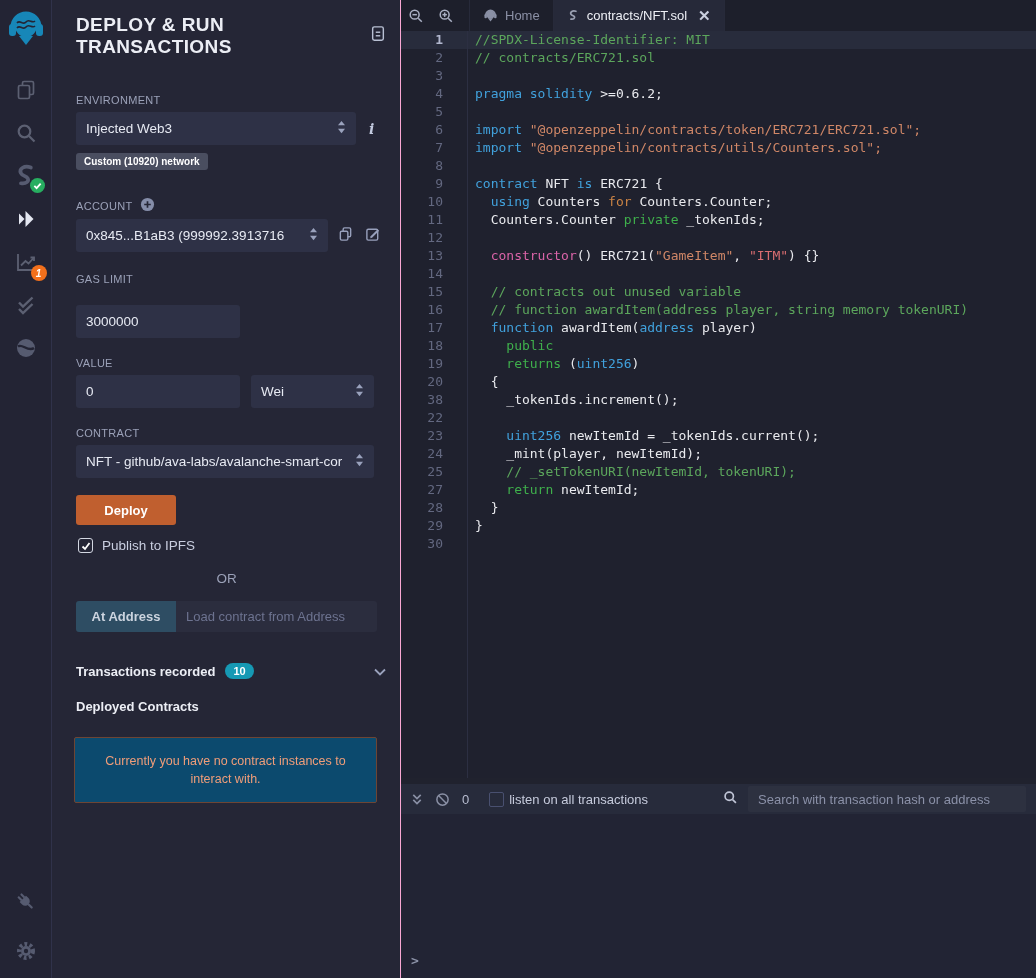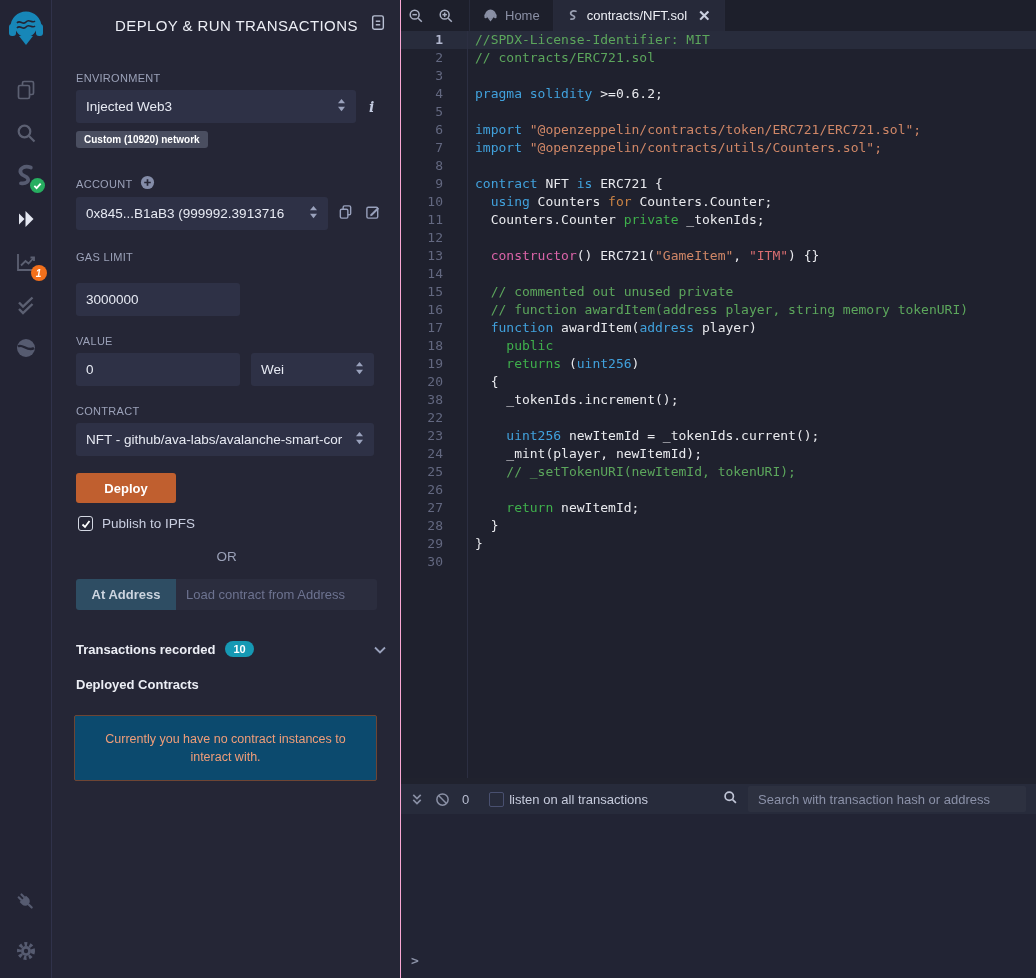--- a/index.html
+++ b/index.html
@@ -19,21 +19,21 @@
   .badge-dot { position:absolute; border-radius:50%; display:flex; align-items:center; justify-content:center; }
   .badge-check { right:7px; bottom:4px; width:15px; height:15px; background:#27ae60; }
   .badge-num { right:5px; bottom:2px; width:16px; height:16px; background:#f2701c; color:#fff;
                font-size:10px; font-weight:bold; font-style:italic; }
   .rail-spacer { flex:1; }
   .rail-bottom { margin-bottom:6px; }
   
   .panel { width:348px; flex:none; background:#252636; position:relative; }
   .panel-title-row { display:flex; align-items:center; justify-content:space-between;
                      margin:14px 14px 0 24px; }
-  .panel-title { font-size:15px; font-weight:400; letter-spacing:.4px; color:#eceef5;margin-left:39px; }
+  .panel-title { font-size:19px; font-weight:700; letter-spacing:.4px; color:#eceef5; }
   .lbl { font-size:11px; letter-spacing:.3px; color:#9ba1b8; margin-left:24px; }
   .sel, .inp { background:#2e3146; border:none; border-radius:3px; height:33px;
                color:#e7eaf3; font-size:13.5px; display:flex; align-items:center;
                padding:0 10px; margin-left:24px; position:relative; cursor:pointer; }
   .sel .sel-text { flex:1; white-space:nowrap; overflow:hidden; }
   .stepper { flex:none; margin-left:6px; }
   .net-badge { display:inline-block; margin:8px 0 0 24px; background:#4a4e60; color:#fff;
                font-size:10px; font-weight:bold; padding:3px 8px; border-radius:3px; }
   .row { display:flex; align-items:center; }
   .deploy-btn { margin:17px 0 0 24px; width:100px; height:30px; background:#c05f2f; color:#fff;
@@ -398,21 +398,21 @@
         <div class="code-line">
           <span class="gutter">13</span>
           <span class="code-text"><span class="c-plain">  </span><span class="c-kwp">constructor</span><span class="c-plain">() ERC721(</span><span class="c-str">"GameItem"</span><span class="c-plain">, </span><span class="c-str2">"ITM"</span><span class="c-plain">) {}</span></span>
         </div>
         <div class="code-line">
           <span class="gutter">14</span>
           <span class="code-text"></span>
         </div>
         <div class="code-line">
           <span class="gutter">15</span>
-          <span class="code-text"><span class="c-plain">  </span><span class="c-comment">// commented out unused private</span></span>
+          <span class="code-text"><span class="c-plain">  </span><span class="c-comment">// contracts out unused variable</span></span>
         </div>
         <div class="code-line">
           <span class="gutter">16</span>
           <span class="code-text"><span class="c-plain">  </span><span class="c-comment">// function awardItem(address player, string memory tokenURI)</span></span>
         </div>
         <div class="code-line">
           <span class="gutter">17</span>
           <span class="code-text"><span class="c-plain">  </span><span class="c-kw">function</span><span class="c-plain"> awardItem(</span><span class="c-kw">address</span><span class="c-plain"> player)</span></span>
         </div>
         <div class="code-line">
@@ -439,24 +439,20 @@
           <span class="gutter">23</span>
           <span class="code-text"><span class="c-plain">    </span><span class="c-kw">uint256</span><span class="c-plain"> newItemId = _tokenIds.current();</span></span>
         </div>
         <div class="code-line">
           <span class="gutter">24</span>
           <span class="code-text"><span class="c-plain">    _mint(player, newItemId);</span></span>
         </div>
         <div class="code-line">
           <span class="gutter">25</span>
           <span class="code-text"><span class="c-plain">    </span><span class="c-comment">// _setTokenURI(newItemId, tokenURI);</span></span>
-        </div>
-        <div class="code-line">
-          <span class="gutter">26</span>
-          <span class="code-text"></span>
         </div>
         <div class="code-line">
           <span class="gutter">27</span>
           <span class="code-text"><span class="c-plain">    </span><span class="c-kwg">return</span><span class="c-plain"> newItemId;</span></span>
         </div>
         <div class="code-line">
           <span class="gutter">28</span>
           <span class="code-text"><span class="c-plain">  }</span></span>
         </div>
         <div class="code-line">

